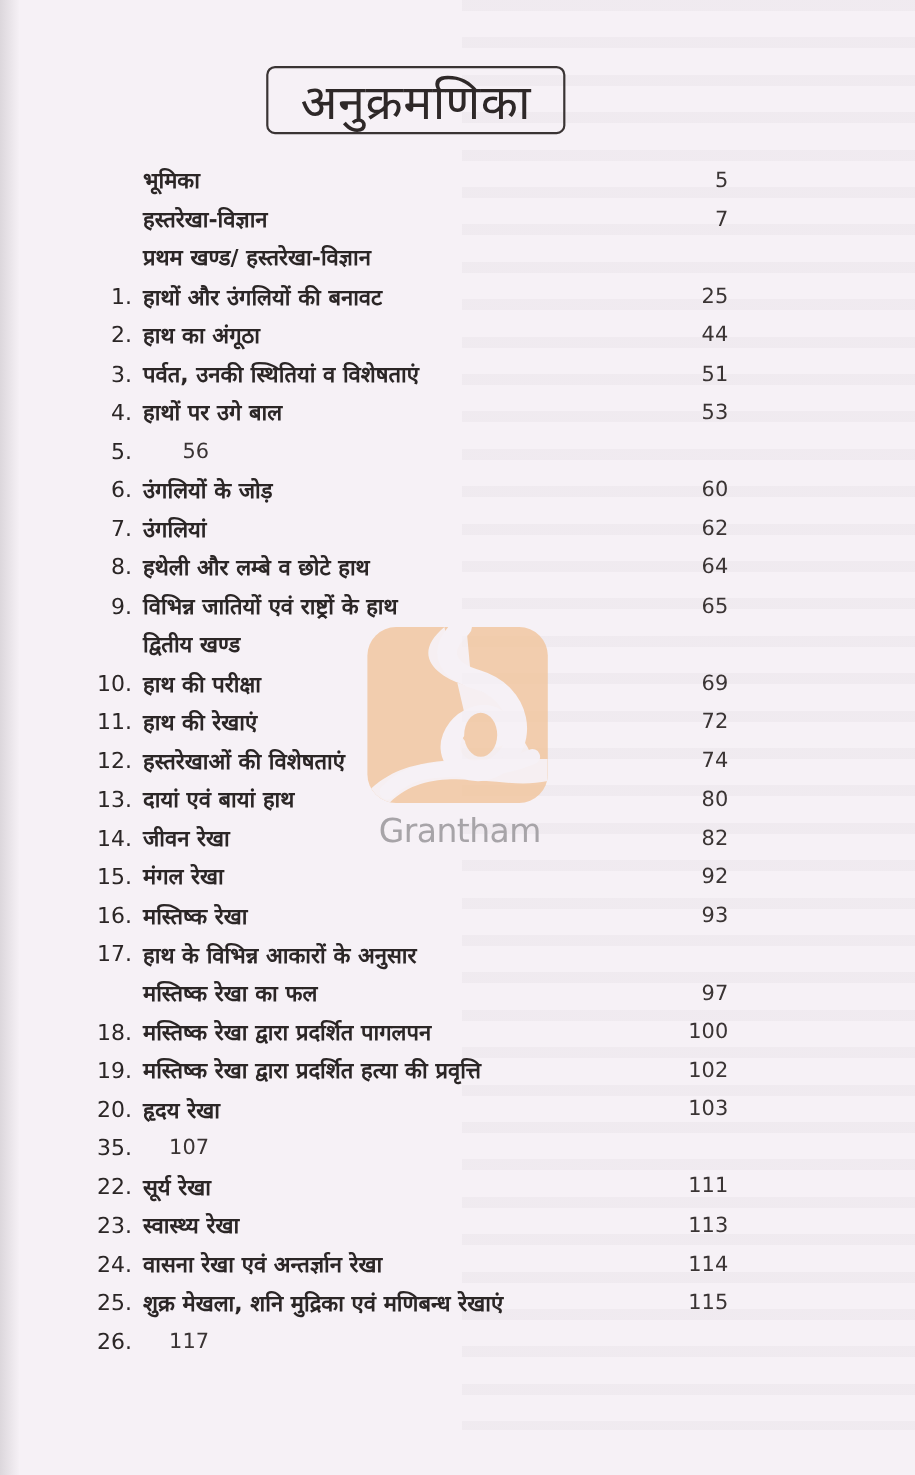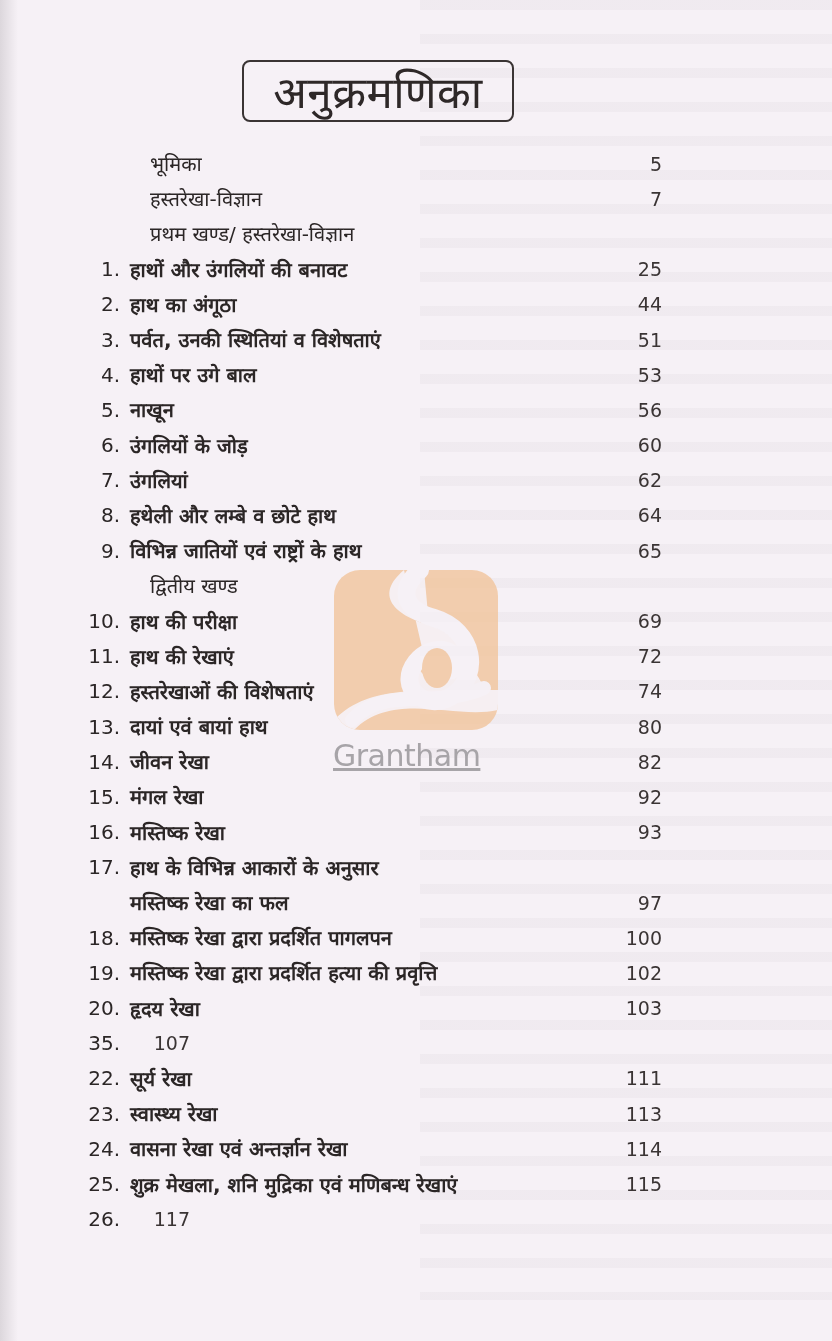--- a/index.html
+++ b/index.html
@@ -71,46 +71,44 @@
       white-space: nowrap;
       font-weight: bold;
     }
     .row .page {
       width: 60px;
       text-align: right;
       font-size: 19px;
       color: #3a3434;
     }
     .row.heading .title {
-      font-weight: normal;
+      font-weight: bold;
       padding-left: 0;
-      margin-left: 20px;
     }
     .row.heading .num { visibility: hidden; }
     .row.continuation .num { visibility: hidden; }
     .watermark {
       position: absolute;
       left: 334px; top: 570px;
       width: 164px; height: 160px;
       background: #f2c49a;
       opacity: 0.78;
       border-radius: 26px;
       overflow: hidden;
     }
     .watermark svg { position: absolute; left: 0; top: 0; }
     .wm-text {
       position: absolute;
       left: 333px; top: 738px;
       width: 170px;
-      text-align: left;
+      text-align: center;
       font-family: "DejaVu Sans", sans-serif;
       font-size: 30px;
       color: #a7a4a8;
       letter-spacing: -0.5px;
-      text-decoration: underline;
     }
   </style>
 </head>
 <body>
 
 <div class="page-shade"></div>
 <div class="bleed"></div>
 
 <div class="title-box">
   <span>अनुक्रमणिका</span>
@@ -147,21 +145,20 @@
       <span class="title">पर्वत, उनकी स्थितियां व विशेषताएं</span>
       <span class="page">51</span>
     </div>
     <div class="row entry">
       <span class="num">4.</span>
       <span class="title">हाथों पर उगे बाल</span>
       <span class="page">53</span>
     </div>
     <div class="row entry">
       <span class="num">5.</span>
-      <span class="title">नाखून</span>
       <span class="page">56</span>
     </div>
     <div class="row entry">
       <span class="num">6.</span>
       <span class="title">उंगलियों के जोड़</span>
       <span class="page">60</span>
     </div>
     <div class="row entry">
       <span class="num">7.</span>
       <span class="title">उंगलियां</span>

